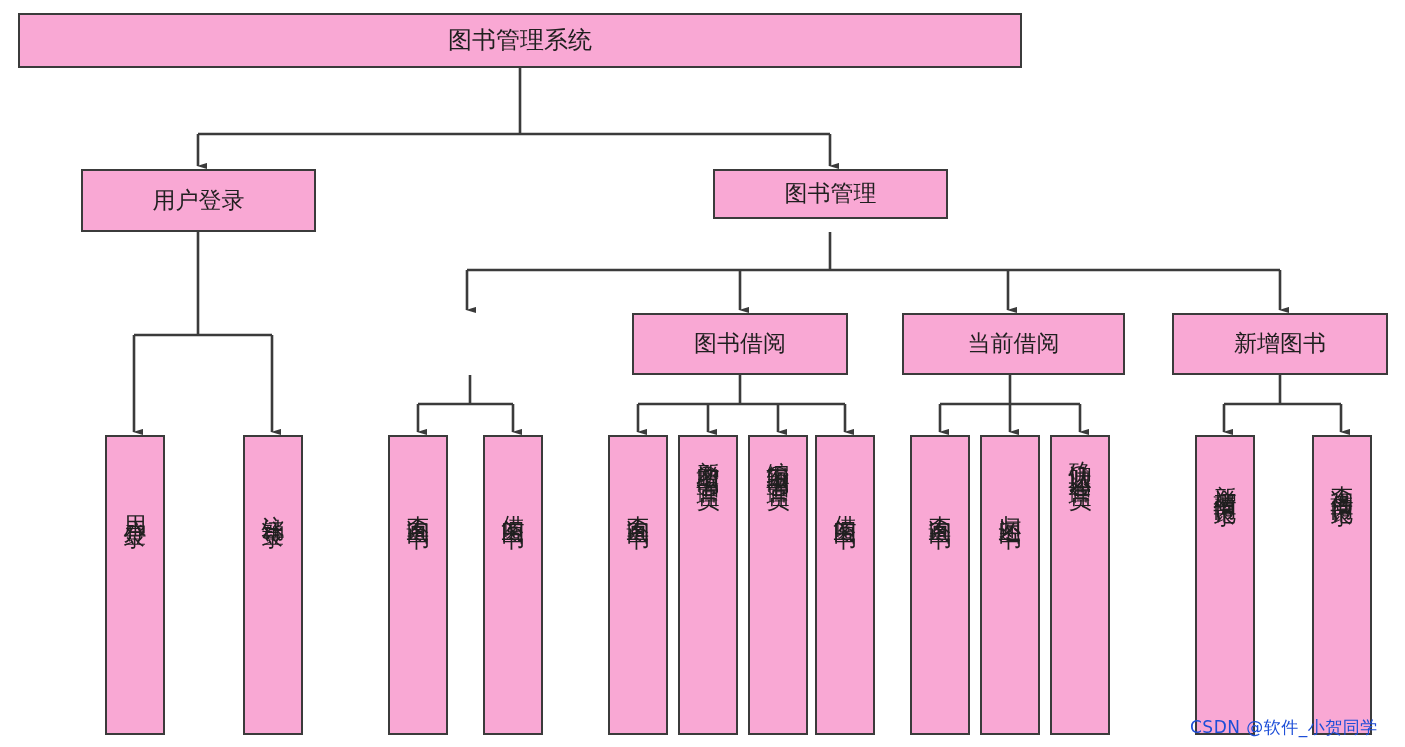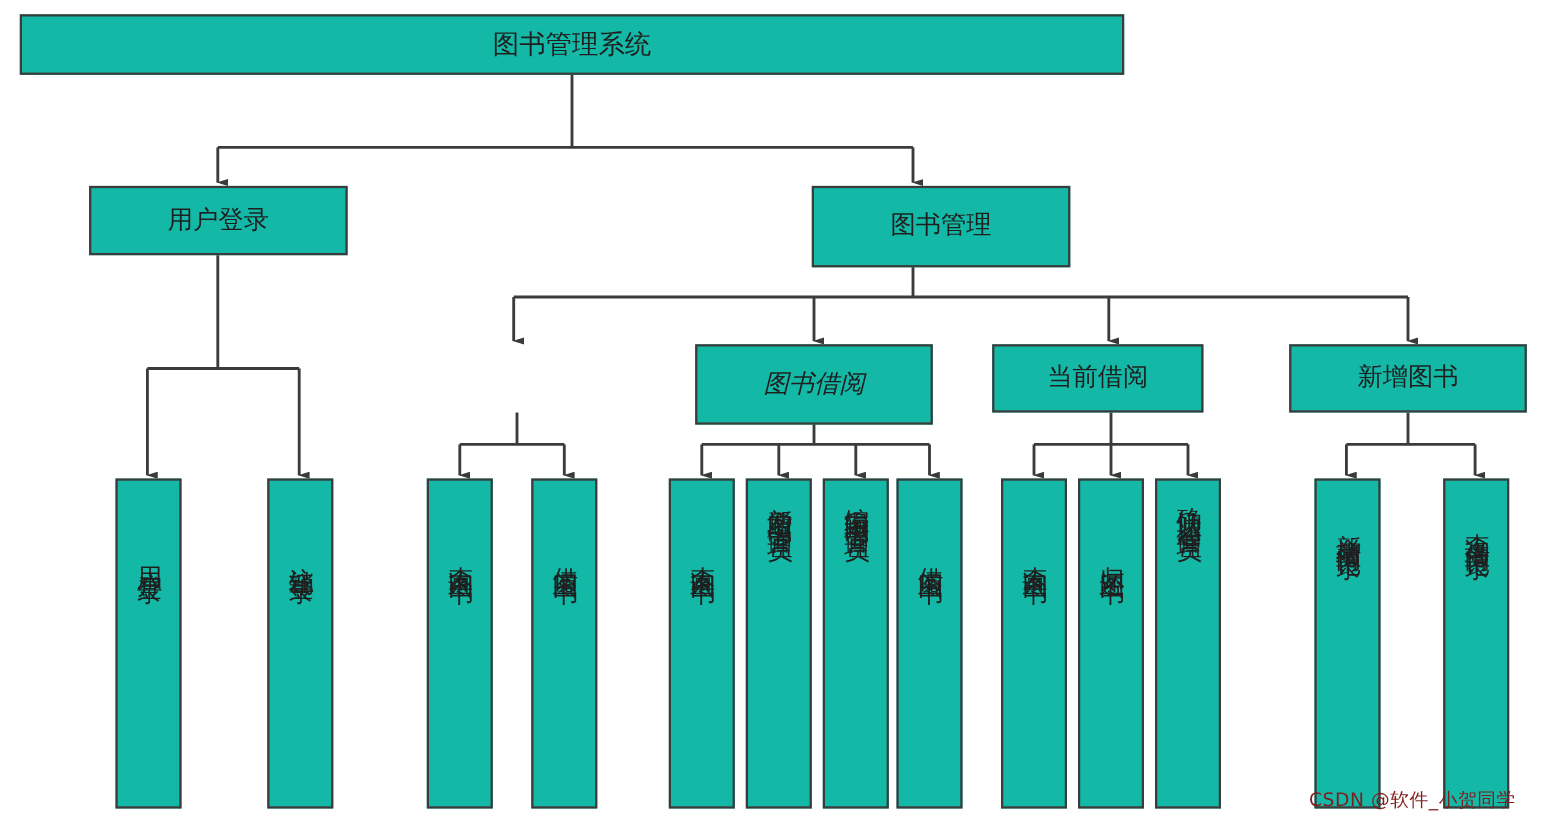--- a/index.html
+++ b/index.html
@@ -23,21 +23,21 @@
     position: absolute;
     left: 0;
     top: 0;
     width: 1405px;
     height: 747px;
     pointer-events: none;
   }
   .node {
     position: absolute;
     box-sizing: border-box;
-    background: #14b8a6;
+    background: #f9a8d4;
     border: 2.5px solid #3b3b3b;
     display: flex;
     align-items: center;
     justify-content: center;
     color: #1f1f1f;
   }
   .node .label {
     display: block;
     text-align: center;
     line-height: 1.18;
@@ -63,21 +63,21 @@
   }
   .node.vertical.pad-top {
     padding-top: 60px;
   }
   .node.vertical.pad-top-mid {
     padding-top: 30px;
   }
   .watermark {
     position: absolute;
     font-size: 17px;
-    color: #7f1d1d;
+    color: #1d4ed8;
     white-space: nowrap;
     letter-spacing: 0.5px;
   }
 </style>
 </head>
 <body>
 
 <div id="canvas">
 
   <svg class="edges" viewBox="0 0 1405 747">
@@ -130,28 +130,28 @@
     </g>
   </svg>
 
   <div class="node root horizontal" style="left:18px; top:13px; width:1004px; height:55px;">
     <span class="label">图书管理系统</span>
   </div>
 
   <div class="node horizontal" style="left:81px; top:169px; width:235px; height:63px;">
     <span class="label">用户登录</span>
   </div>
-  <div class="node horizontal" style="left:738px; top:169px; width:235px; height:74px;">
+  <div class="node horizontal" style="left:713px; top:169px; width:235px; height:50px;">
     <span class="label">图书管理</span>
   </div>
 
-  <div class="node horizontal" style="left:632px; top:313px; width:216px; height:73px;font-style:italic;">
+  <div class="node horizontal" style="left:632px; top:313px; width:216px; height:62px;">
     <span class="label">图书借阅</span>
   </div>
-  <div class="node horizontal" style="left:902px; top:313px; width:192px; height:62px;">
+  <div class="node horizontal" style="left:902px; top:313px; width:223px; height:62px;">
     <span class="label">当前借阅</span>
   </div>
   <div class="node horizontal" style="left:1172px; top:313px; width:216px; height:62px;">
     <span class="label">新增图书</span>
   </div>
 
   <div class="node vertical pad-top" style="left:105px; top:435px; width:60px; height:300px;">
     <span class="label">用户登录</span>
   </div>
   <div class="node vertical pad-top" style="left:243px; top:435px; width:60px; height:300px;">

